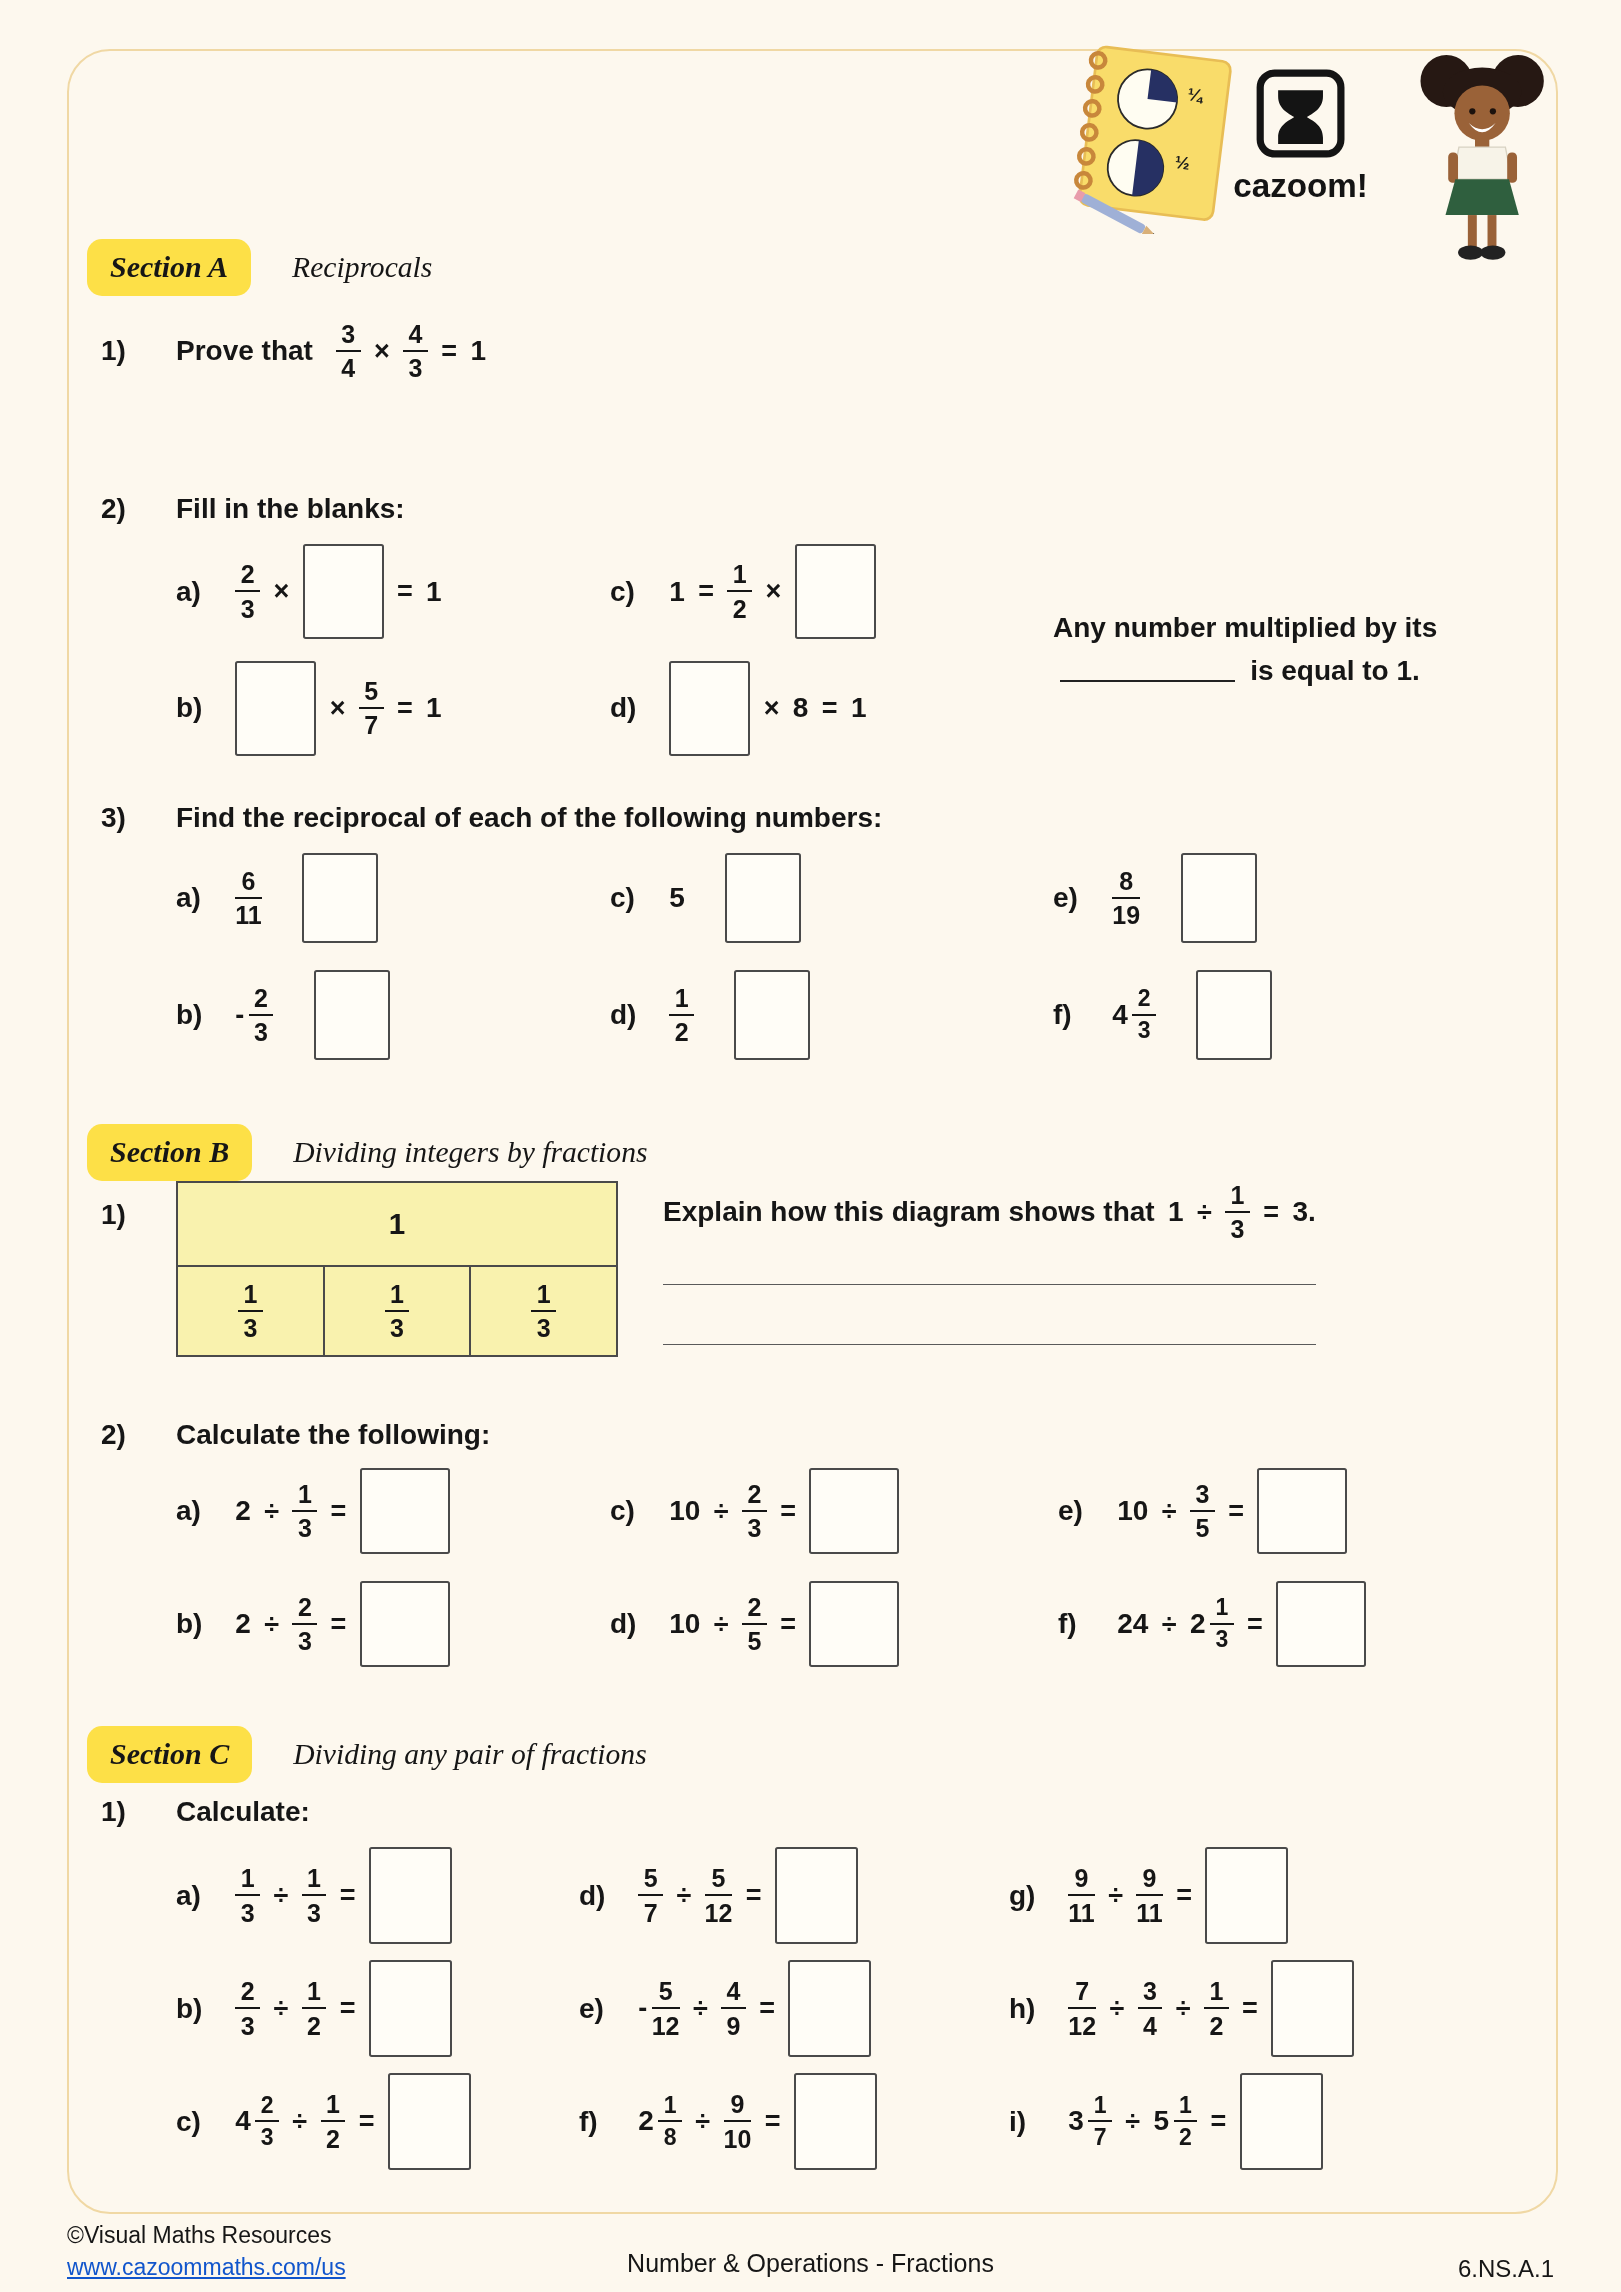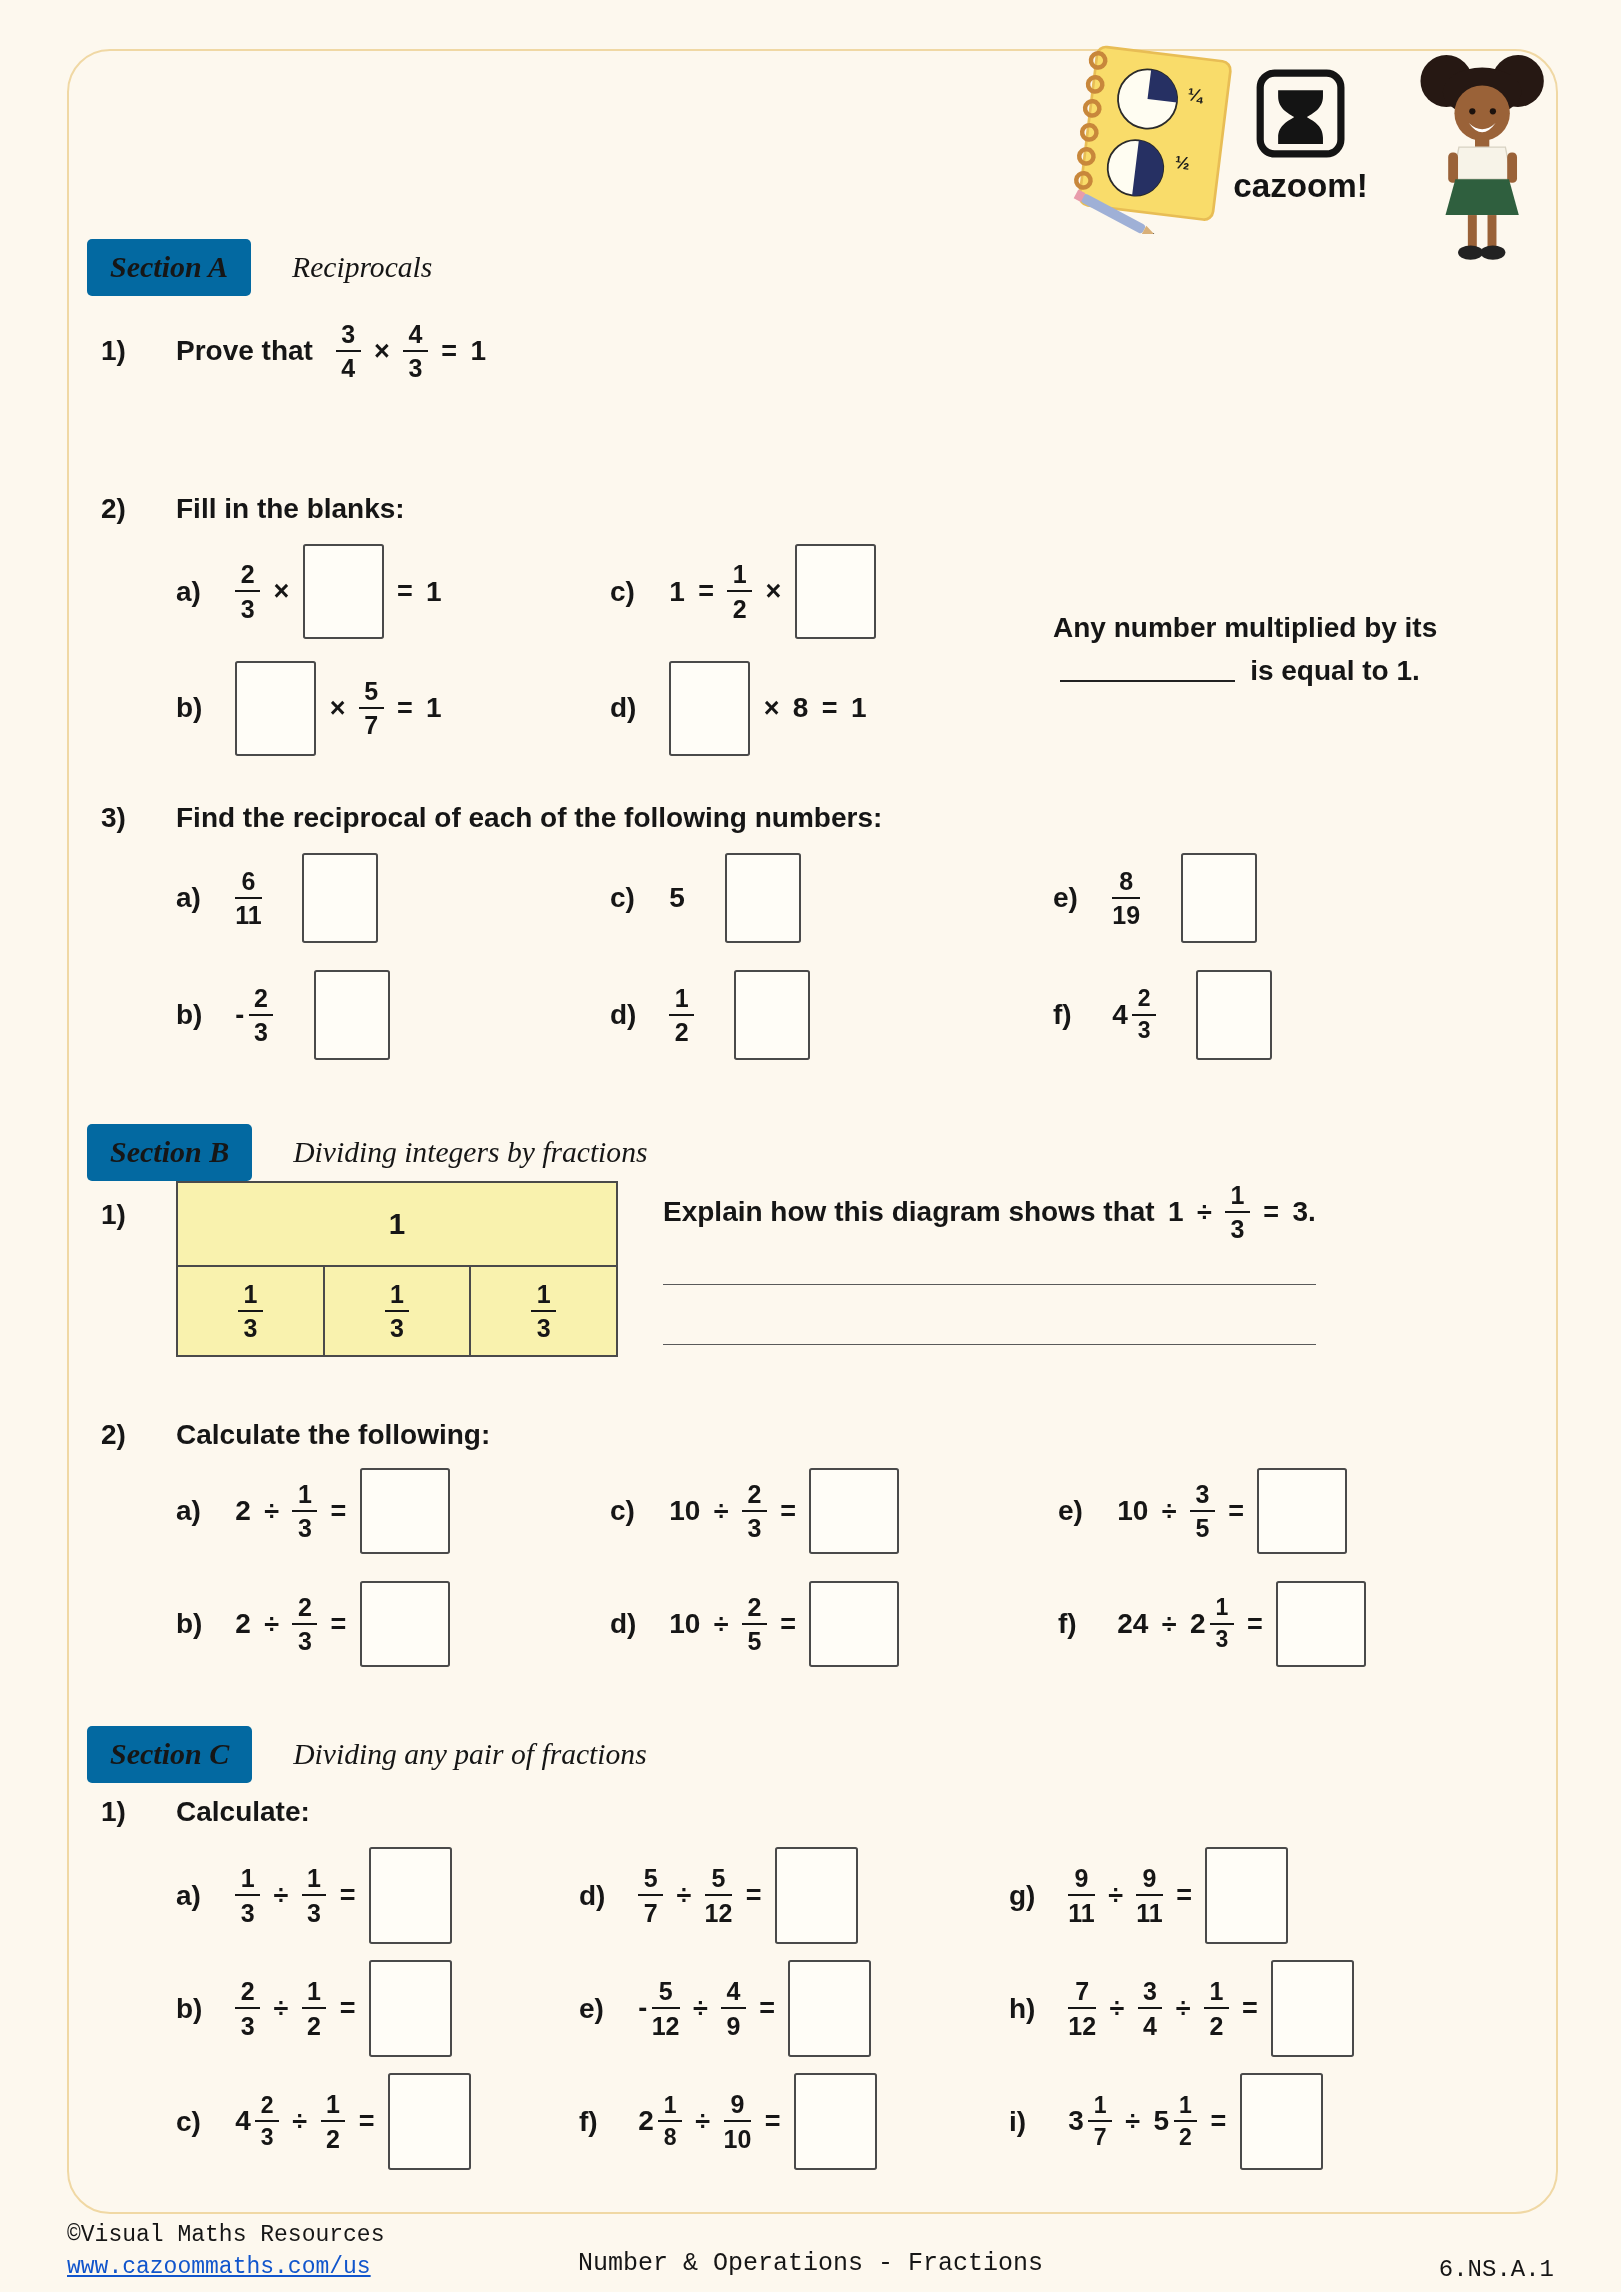--- a/index.html
+++ b/index.html
@@ -17,21 +17,21 @@
   .title{font-size:44px;font-weight:bold;margin:0;letter-spacing:0.4px;}
   .notepad{position:absolute;left:983px;top:-7.2px;}
   .logo{position:absolute;left:1149px;top:15px;}
   .girl{position:absolute;left:1336px;top:-3.6px;}
   
   .section-head{position:absolute;display:flex;align-items:center;gap:41px;}
   #secA-head{left:18px;top:188px;}
   #secB-head{left:18px;top:1073px;}
   #secC-head{left:18px;top:1675px;}
   .badge{font-family:"Liberation Serif",serif;font-style:italic;font-weight:bold;
-    font-size:30px;background:#0369a1;padding:10.7px 23px 12.5px;border-radius:5px;}
+    font-size:30px;background:#fde047;padding:10.7px 23px 12.5px;border-radius:15px;}
   .subtitle{font-family:"Liberation Serif",serif;font-style:italic;font-size:29.6px;}
   
   .qrow{position:absolute;display:flex;align-items:center;}
   .qnum{flex:0 0 75px;font-size:28px;font-weight:bold;}
   .qprompt{font-size:28px;font-weight:bold;}
   #qa1{left:32px;top:269px;}
   #qa2-head{left:32px;top:442px;}
   #qa3-head{left:32px;top:751px;}
   #qb1{left:32px;top:1130px;align-items:flex-start;}
   #qb1 .qnum{padding-top:18px;}
@@ -76,21 +76,21 @@
   .diag-cells{display:flex;}
   .diag-cell{flex:1;height:88px;background:#f9f2ae;display:flex;
     align-items:center;justify-content:center;}
   .diag-cell + .diag-cell{border-left:2.2px solid #4a4a4a;}
   .explain-block{flex:1;margin-left:45px;margin-right:29px;}
   .ansline{border-bottom:1.8px solid #5a5a5a;height:0;}
   .ansline.first{margin-top:41px;}
   .ansline.second{margin-top:59px;}
   
   .footer{position:absolute;left:67px;top:2219px;width:1487px;display:flex;
-    align-items:flex-end;font-size:23px;font-family:Liberation Mono, monospace;}
+    align-items:flex-end;font-size:23px;}
   .f-left{line-height:1.4;}
   .f-link{color:#1155cc;text-decoration:underline;cursor:pointer;}
   .f-center{position:absolute;left:50%;transform:translateX(-50%);bottom:5.4px;font-size:25px;}
   .f-right{margin-left:auto;font-size:24px;}
 </style>
 </head>
 <body>
 
 <div class="sheet">
 

